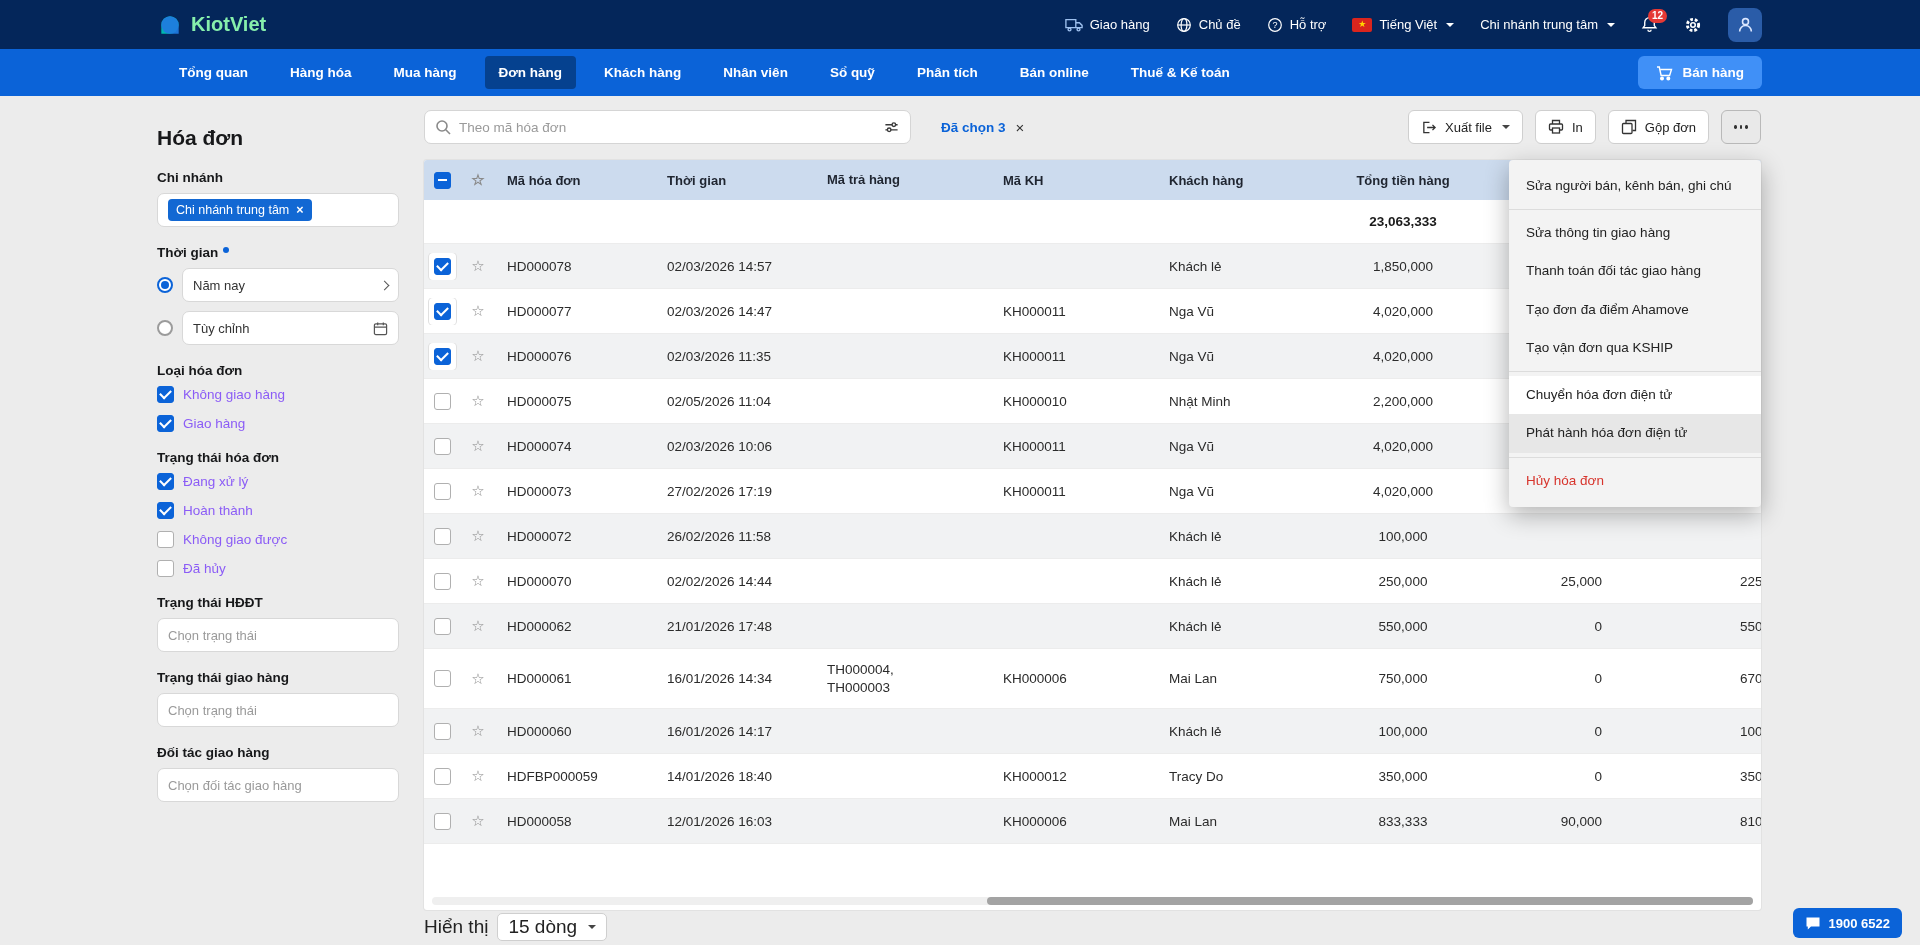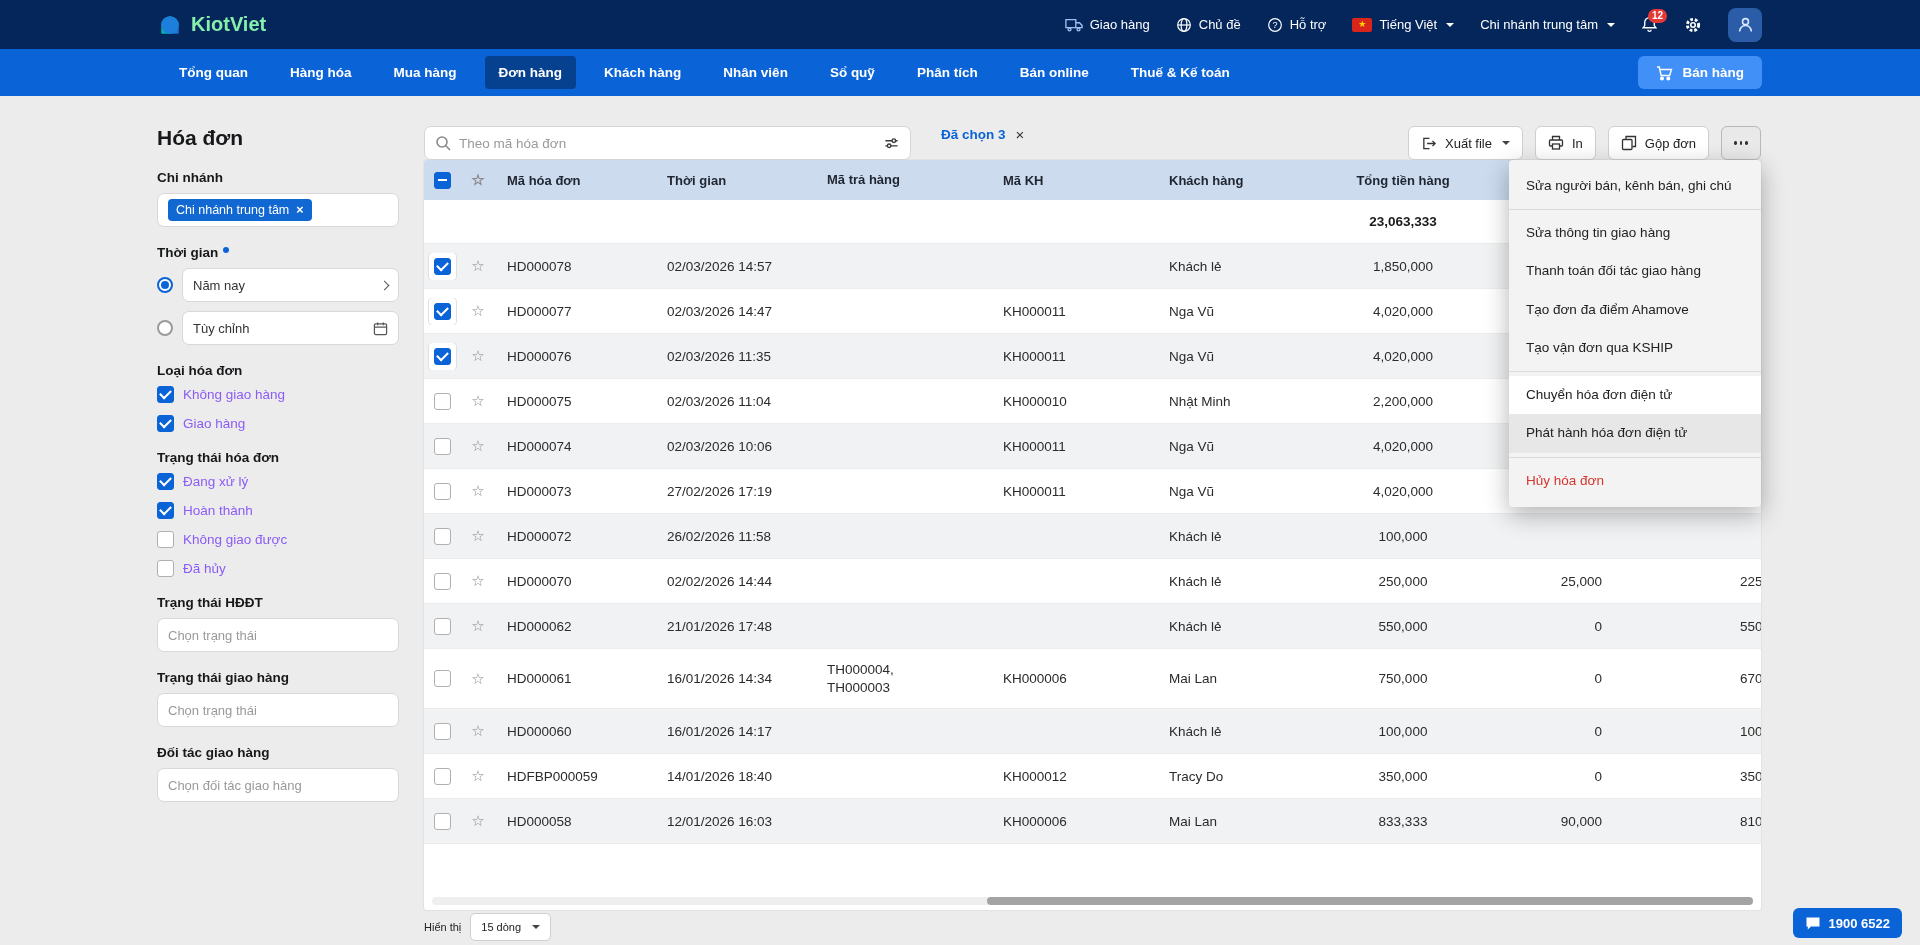--- a/index.html
+++ b/index.html
@@ -42,21 +42,21 @@
   .sp { justify-content:space-between; flex:1; }
   .chev { width:7px; height:7px; border-right:1.7px solid #555; border-top:1.7px solid #555; transform:rotate(45deg); flex:none; }
   .check-row { display:flex; align-items:center; gap:9px; margin-bottom:12px; font-size:13.5px; color:#8b5cf6; cursor:pointer; }
   .cb { width:17px; height:17px; border:1.5px solid #b0b0b0; border-radius:3px; background:#fff; flex:none; display:flex; align-items:center; justify-content:center; position:relative; }
   .cb.checked { background:#0b63d8; border-color:#0b63d8; }
   .cb.checked::after { content:""; width:9px; height:5px; border-left:2px solid #fff; border-bottom:2px solid #fff; transform:rotate(-45deg) translate(1px,-1px); }
   .cb.indet { background:#0b63d8; border-color:#0b63d8; }
   .cb.indet::after { content:""; width:9px; height:2px; background:#fff; }
 
   
-  .toolbar { position:absolute; left:424px; top:126px; right:159px; height:34px; display:flex; align-items:flex-start; z-index:20; }
+  .toolbar { position:absolute; left:424px; top:110px; right:159px; height:34px; display:flex; align-items:center; z-index:20; }
   .search { width:487px; background:#fff; border:1px solid #d5d5d5; border-radius:7px; height:34px; display:flex; align-items:center; padding:0 10px; gap:8px; color:#8a8a8a; }
   .search input { flex:1; border:none; outline:none; font-size:13.5px; font-family:inherit; color:#333; }
   .search input::placeholder { color:#9a9a9a; }
   .chip { margin-left:30px; display:flex; align-items:center; gap:10px; font-size:13.5px; }
   .chip .lbl { color:#0b63d8; font-weight:bold; cursor:pointer; }
   .chip .x { color:#333; font-size:15px; cursor:pointer; }
   .tb-actions { margin-left:auto; display:flex; align-items:center; gap:12px; }
   .act-btn { background:#fff; border:1px solid #cfcfcf; border-radius:6px; height:34px; padding:0 12px; display:flex; align-items:center; gap:8px; font-size:13px; color:#222; cursor:pointer; white-space:nowrap; }
   .act-btn .caret { border-top-color:#444; }
   .more-btn { width:40px; justify-content:center; background:#e9e9e9; border-color:#b9b9b9; gap:3px; }
@@ -88,21 +88,21 @@
 
   
   .ctx-menu { position:absolute; left:1509px; top:160px; width:252px; background:#f3f3f3; border-radius:4px; box-shadow:0 8px 24px rgba(0,0,0,.3); padding:7px 0; font-size:13.5px; color:#222; z-index:40; }
   .mi { padding:10px 17px; line-height:1.35; cursor:pointer; }
   .mi.hl { background:#e7e7e7; }
   .mi.danger { color:#d7342c; }
   .ctx-white { background:#fff; }
   .ctx-div { height:1px; background:#dcdcdc; margin:4px 0; }
 
   
-  .table-footer { position:absolute; left:424px; top:913px; display:flex; align-items:center; gap:9px; font-size:11px; color:#222; z-index:6; }
+  .table-footer { position:absolute; left:424px; top:913px; display:flex; align-items:center; gap:9px; font-size:19px; color:#222; z-index:6; }
   .page-size { background:#fff; border:1px solid #cfcfcf; border-radius:5px; height:28px; padding:0 10px; display:flex; align-items:center; gap:9px; cursor:pointer; }
   .page-size .caret { border-top-color:#444; }
 
   .chat-btn { position:absolute; right:18px; bottom:7px; height:30px; background:#0b63d8; color:#fff; font-size:13px; font-weight:bold; border-radius:6px; display:flex; align-items:center; gap:8px; padding:0 12px; cursor:pointer; z-index:50; }
 </style>
 </head>
 <body>
 
 <div class="topbar">
   <div class="brand">
@@ -393,21 +393,21 @@
         <div class="cell c-c8"></div>
       </div>
       <div class="trow">
         <div class="cell c-check">
           <span class="check-halo">
             <span class="cb"></span>
           </span>
         </div>
         <div class="cell c-star">☆</div>
         <div class="cell c-code">HD000075</div>
-        <div class="cell c-time">02/03/2026 11:04</div>
+        <div class="cell c-time">02/05/2026 11:04</div>
         <div class="cell c-ret"></div>
         <div class="cell c-kh">KH000010</div>
         <div class="cell c-cust">Nhật Minh</div>
         <div class="cell c-total">2,200,000</div>
         <div class="cell c-c7"></div>
         <div class="cell c-c8"></div>
       </div>
       <div class="trow alt">
         <div class="cell c-check">
           <span class="check-halo">

